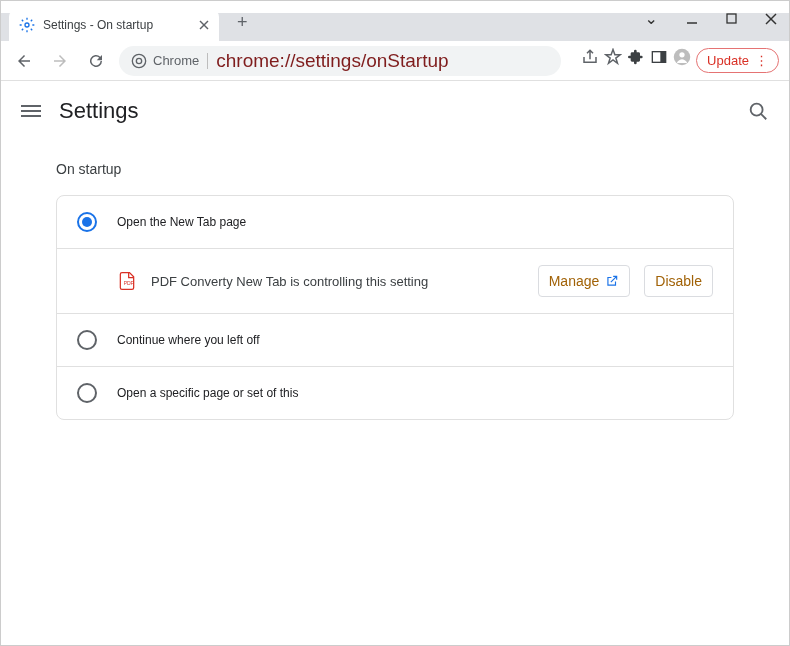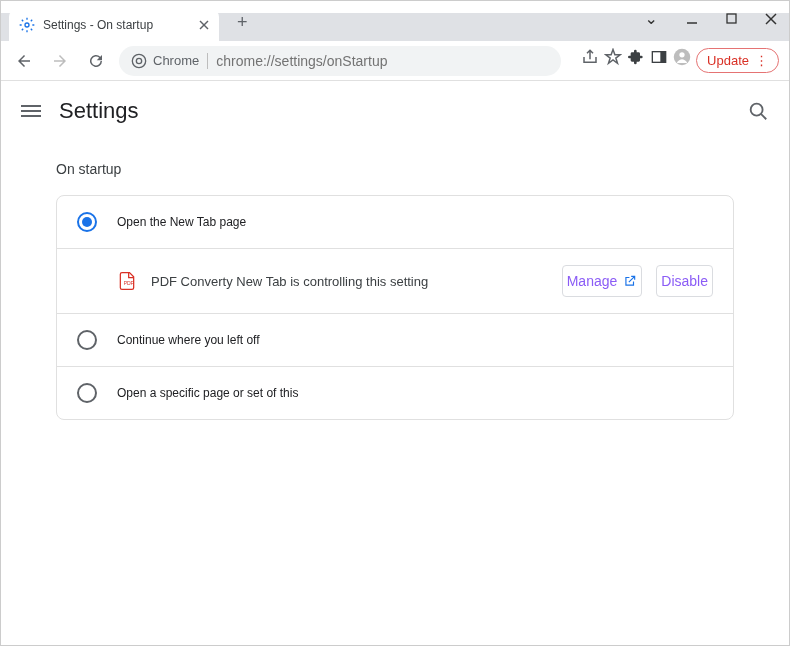--- a/index.html
+++ b/index.html
@@ -19,21 +19,21 @@
 .tab-close { font-size: 14px; color: #5f6368; margin-left: 8px; cursor: pointer; }
 .new-tab-btn { margin-left: 10px; color: #5f6368; font-size: 18px; padding: 4px 8px; cursor: pointer; margin-bottom: 4px; }
 
 
 .toolbar { height: 40px; background: #fff; border-bottom: 1px solid #e0e0e0; display: flex; align-items: center; padding: 0 10px; gap: 10px; }
 .nav-icon { color: #5f6368; font-size: 16px; cursor: pointer; padding: 4px; }
 .nav-icon.disabled { color: #bdbdbd; }
 .omnibox { flex: 1; height: 30px; background: #f1f3f4; border-radius: 15px; display: flex; align-items: center; padding: 0 12px; }
 .site-info { display: flex; align-items: center; gap: 6px; font-size: 13px; color: #5f6368; }
 .site-sep { width: 1px; height: 16px; background: #bdbdbd; margin: 0 8px; }
-.url-text { font-size: 14px; color: #737373; }
+.url-text { font-size: 19px; color: #7f1d1d; }
 .rightbar { display: flex; gap: 5px; margin-left: 10px; }
 .rightbar .ic { color: #5f6368; width: 18px; height: 18px; display: flex; align-items: center; justify-content: center; }
 .update-chip { border: 1px solid #e57373; color: #d93025; border-radius: 14px; padding: 4px 10px; font-size: 13px; display: flex; align-items: center; gap: 6px; cursor: pointer; }
 .update-chip .dots { color: #d93025; }
 
 
 .settings-header { height: 60px; display: flex; align-items: center; padding: 0 20px; }
 .hamb { width: 20px; display: flex; flex-direction: column; gap: 3px; cursor: pointer; margin-right: 18px; }
 .hamb span { height: 2px; background: #5f6368; }
 .settings-title { font-size: 22px; color: #202124; flex: 1; }
@@ -45,21 +45,21 @@
 .card { border: 1px solid #e0e0e0; border-radius: 8px; overflow: hidden; }
 .row { display: flex; align-items: center; padding: 16px 20px; }
 .row + .row { border-top: 1px solid #e0e0e0; }
 .radio-outer { width: 20px; height: 20px; border-radius: 50%; border: 2px solid #5f6368; display: flex; align-items: center; justify-content: center; margin-right: 20px; flex-shrink: 0; }
 .radio-outer.selected { border-color: #1a73e8; }
 .radio-inner { width: 10px; height: 10px; border-radius: 50%; background: #1a73e8; }
 .row-label { font-size: 12px; color: #202124; flex: 1; }
 .subrow { padding-left: 60px; display: flex; align-items: center; gap: 14px; }
 .ext-icon { width: 20px; height: 20px; }
 .sub-label { font-size: 13px; color: #3c4043; flex: 1; }
-.btn-outline { border: 1px solid #dadce0; background: #fff; color: #8b5cf6; padding: 7px 4px; border-radius: 4px; font-size: 14px; cursor: pointer; display: flex; align-items: center; gap: 6px; }
+.btn-outline { border: 1px solid #dadce0; background: #fff; color: #a16207; padding: 7px 10px; border-radius: 4px; font-size: 14px; cursor: pointer; display: flex; align-items: center; gap: 6px; }
 
 svg { display: block; }
 </style>
 </head>
 <body>
 
 <div class="titlebar"></div>
 <div class="win-controls">
   <span class="chev">⌄</span>
   <span>

